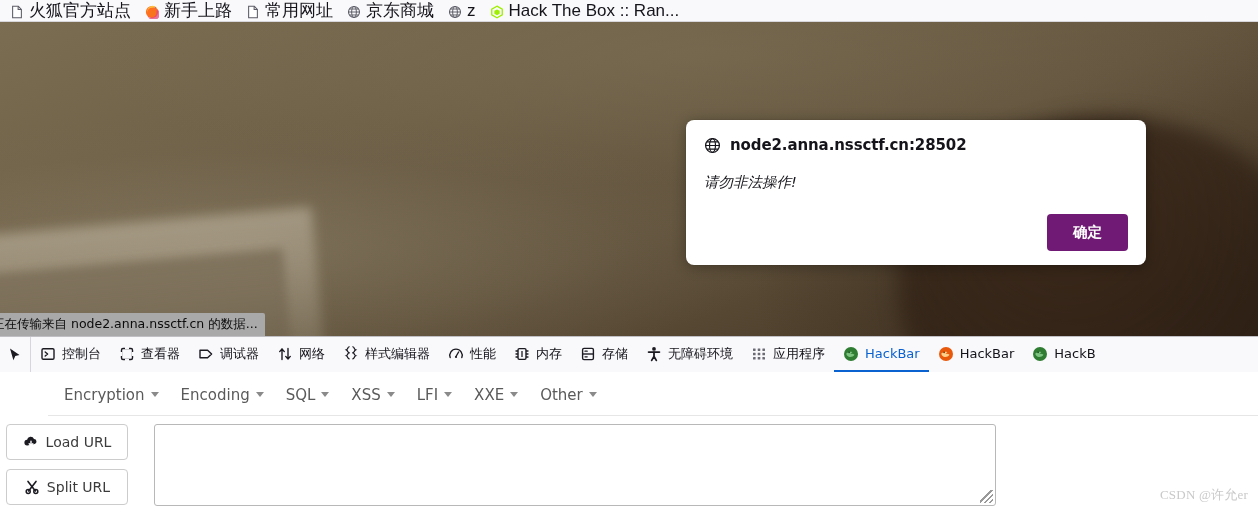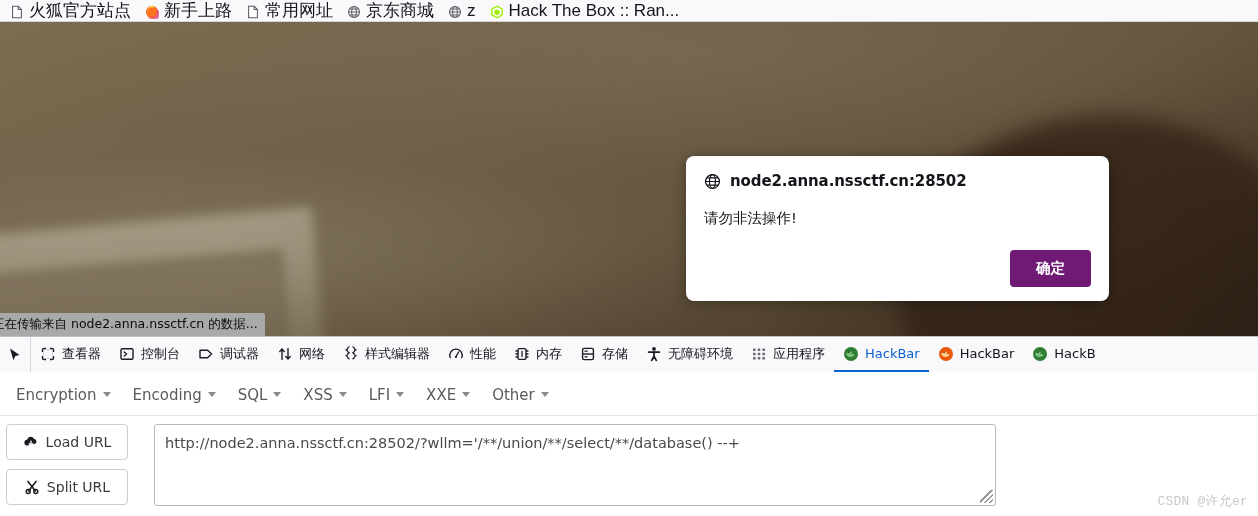--- a/index.html
+++ b/index.html
@@ -105,47 +105,47 @@
     margin-left: -9px;
     padding-top: 4px;
     line-height: 28px;
     white-space: nowrap;
   }
 
   
   .modal {
     position: absolute;
     left: 686px; top: 98px;
-    width: 423px;
+    width: 460px;
     background: #ffffff;
     border-radius: 8px;
     box-shadow: 0 2px 14px rgba(0,0,0,0.30), 0 0 0 1px rgba(0,0,0,0.04);
     padding: 16px 18px 14px 18px;
     z-index: 20;
-    margin-top: 36px;
   }
   .modal-head {
     display: flex;
     align-items: center;
     gap: 9px;
     margin-bottom: 18px;
   }
   .modal-origin {
     font-family: "DejaVu Sans", "Liberation Sans", sans-serif;
     font-size: 15px;
     font-weight: bold;
     color: #15141a;
     letter-spacing: -0.1px;
   }
   .modal-msg {
     font-family: "DejaVu Sans", "Liberation Sans", sans-serif;
     font-size: 14.5px;
     color: #15141a;
     margin: 0 0 22px 0;
     line-height: 20px;
+    font-style: italic;
   }
   .modal-actions { display: flex; justify-content: flex-end; }
   .btn-primary {
     background: #701a75;
     color: #ffffff;
     border: none;
     border-radius: 4px;
     font-family: "DejaVu Sans", "Liberation Sans", sans-serif;
     font-size: 14.5px;
     font-weight: bold;
@@ -211,20 +211,21 @@
     position: relative;
     overflow: hidden;
   }
   .hb-menu {
     display: flex;
     align-items: center;
     gap: 2px;
     padding: 10px 6px 8px 6px;
     border-bottom: 1px solid #e6e6e6;
     height: 44px;
+    margin-left: 48px;
   }
   .hb-menu-item {
     display: flex;
     align-items: center;
     gap: 6px;
     font-size: 15px;
     color: #5a5a5a;
     padding: 3px 10px;
     cursor: pointer;
     border-radius: 3px;
@@ -287,24 +288,24 @@
     width: 13px; height: 13px;
     background:
       linear-gradient(135deg, transparent 0 42%, #9a9a9a 42% 52%, transparent 52% 100%),
       linear-gradient(135deg, transparent 0 62%, #9a9a9a 62% 72%, transparent 72% 100%),
       linear-gradient(135deg, transparent 0 82%, #9a9a9a 82% 92%, transparent 92% 100%);
     pointer-events: none;
   }
 
   .watermark {
     position: absolute;
-    right: 10px; bottom: 6px;
+    right: 10px; bottom: 12px;
     font-size: 13px;
     color: #c9c9c9;
-    font-family: Liberation Mono, monospace;
+    font-family: Liberation Serif, serif;
     letter-spacing: 0.2px;
     user-select: none;
     z-index: 40;
   }
 </style>
 </head>
 <body>
 
 <div class="bookmark-bar">
 
@@ -409,38 +410,38 @@
           <path d="M3 1.5 12.5 8 8.3 9 6.4 13.2z" fill="#1c1b22"></path>
         </svg>
     </span>
   </div>
 
   <div class="dt-tabs">
 
     <div class="dt-tab">
       <span class="dt-ico">
         <svg viewBox="0 0 16 16" width="16" height="16">
+            <rect x="2" y="2.8" width="12" height="10.4" rx="1.3" fill="none" stroke="#1c1b22" stroke-width="1.4"></rect>
+            <path d="M5.2 6 7.6 8l-2.4 2" fill="none" stroke="#1c1b22" stroke-width="1.4" stroke-linecap="round" stroke-linejoin="round"></path>
+          </svg>
+      </span>
+      <span class="lbl">控制台</span>
+    </div>
+
+    <div class="dt-tab">
+      <span class="dt-ico">
+        <svg viewBox="0 0 16 16" width="16" height="16">
             <rect x="2.5" y="2.5" width="11" height="11" rx="1.5" fill="none" stroke="#1c1b22" stroke-width="1.4"></rect>
             <rect x="6" y="1" width="4" height="2.2" fill="#f9f9fb"></rect>
             <rect x="6" y="12.8" width="4" height="2.2" fill="#f9f9fb"></rect>
             <rect x="1" y="6" width="2.2" height="4" fill="#f9f9fb"></rect>
             <rect x="12.8" y="6" width="2.2" height="4" fill="#f9f9fb"></rect>
           </svg>
       </span>
       <span class="lbl">查看器</span>
-    </div>
-
-    <div class="dt-tab">
-      <span class="dt-ico">
-        <svg viewBox="0 0 16 16" width="16" height="16">
-            <rect x="2" y="2.8" width="12" height="10.4" rx="1.3" fill="none" stroke="#1c1b22" stroke-width="1.4"></rect>
-            <path d="M5.2 6 7.6 8l-2.4 2" fill="none" stroke="#1c1b22" stroke-width="1.4" stroke-linecap="round" stroke-linejoin="round"></path>
-          </svg>
-      </span>
-      <span class="lbl">控制台</span>
     </div>
 
     <div class="dt-tab">
       <span class="dt-ico">
         <svg viewBox="0 0 16 16" width="16" height="16">
             <path d="M2 4.2h7.6L13.6 8l-4 3.8H2z" fill="none" stroke="#1c1b22" stroke-width="1.4" stroke-linejoin="round"></path>
           </svg>
       </span>
       <span class="lbl">调试器</span>
     </div>
@@ -615,19 +616,18 @@
               <path d="M4 2.4 11.4 12M12 2.4 4.6 12" stroke="#1c1b22" stroke-width="1.6" stroke-linecap="round" fill="none"></path>
               <circle cx="4.2" cy="12.6" r="2" fill="none" stroke="#1c1b22" stroke-width="1.5"></circle>
               <circle cx="11.8" cy="12.6" r="2" fill="none" stroke="#1c1b22" stroke-width="1.5"></circle>
             </svg>
         </span>
         <span>Split URL</span>
       </div>
     </div>
 
     <div class="hb-urlbox">
-      <span>http://node2.anna.nssctf.cn:28502/?wllm='/**/union/**/select/**/database() --+</span>
       <span class="resize-grip"></span>
     </div>
   </div>
 
   <div class="watermark">CSDN @许允er</div>
 </div>
 
 </body></html>

